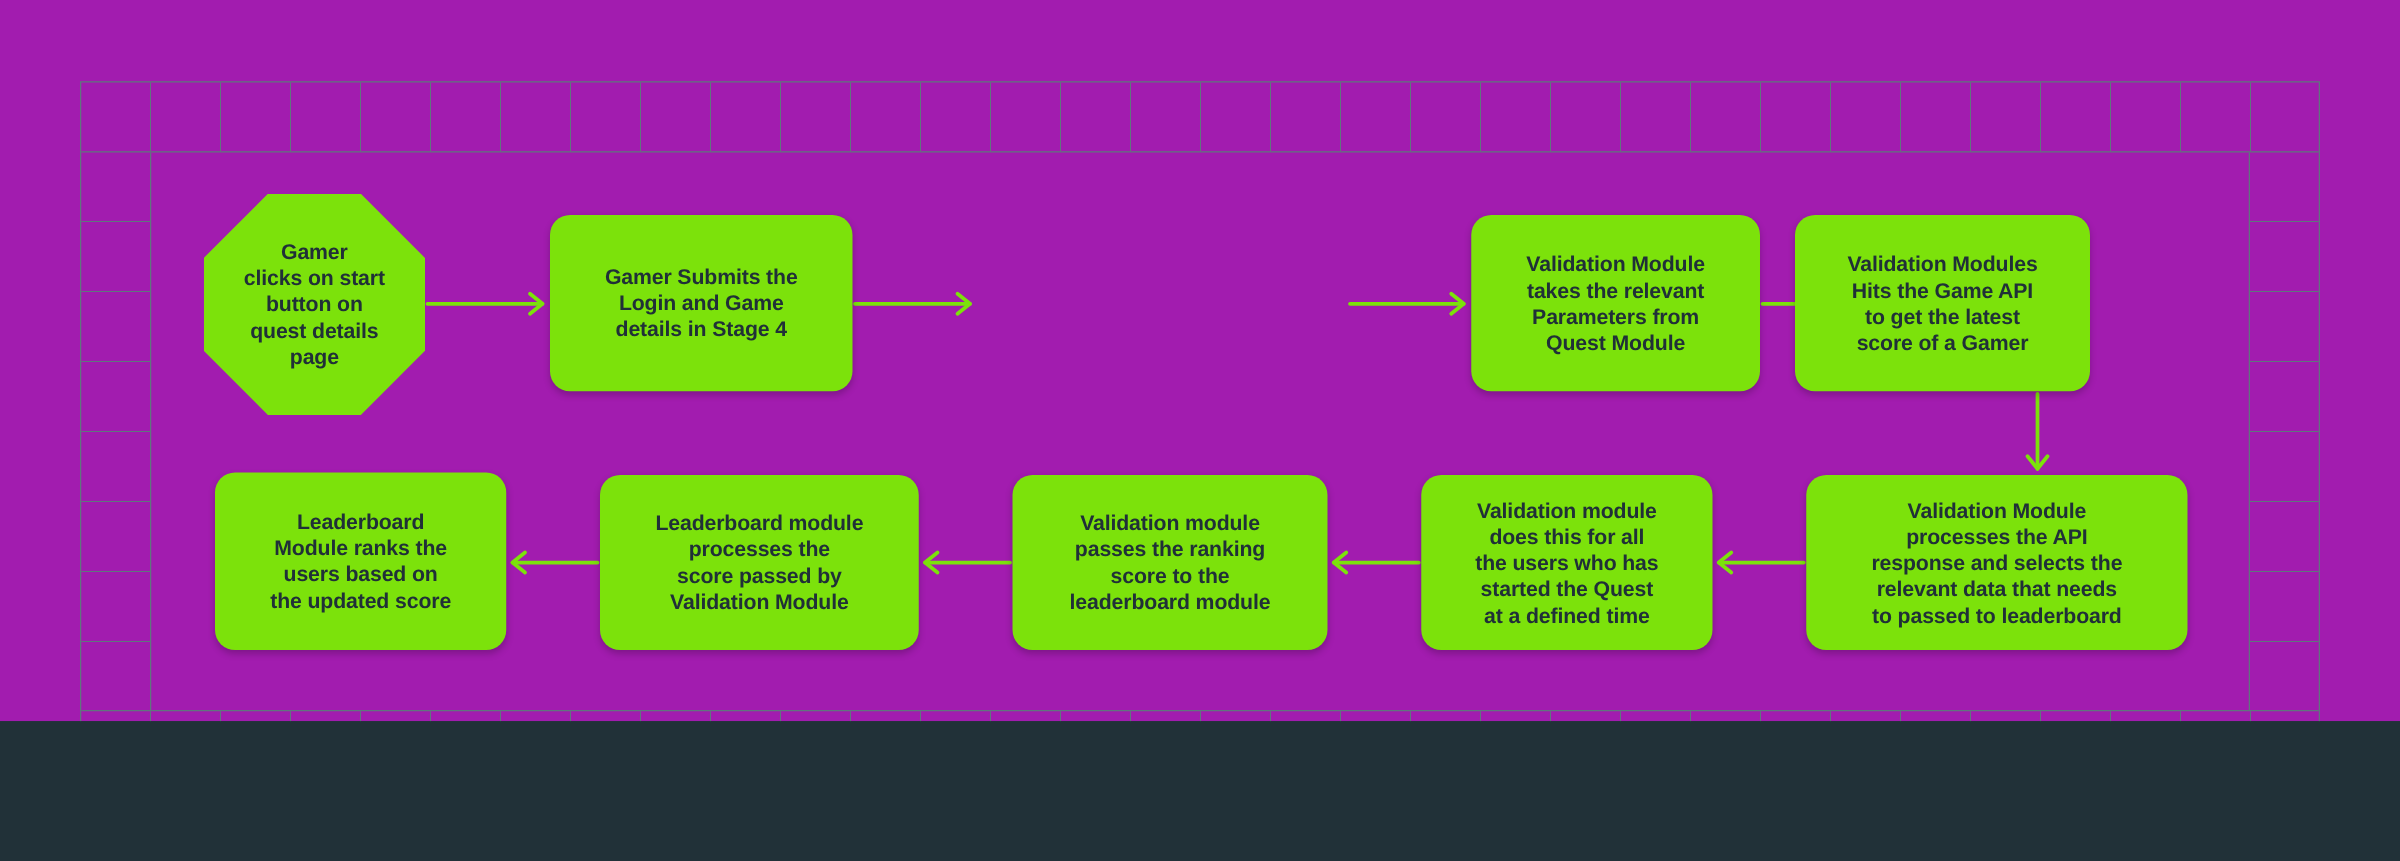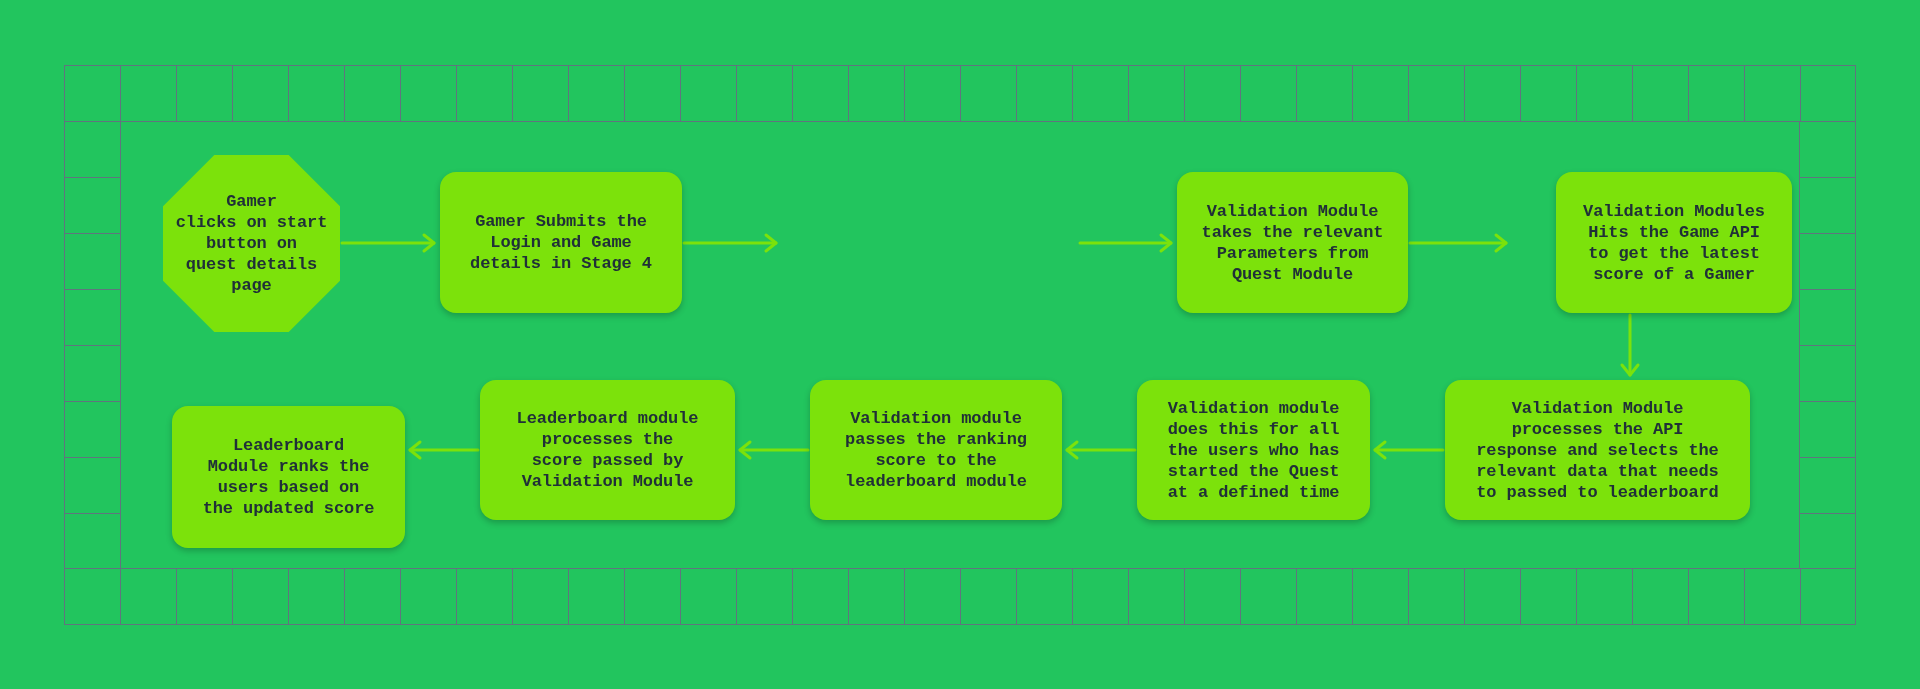--- a/index.html
+++ b/index.html
@@ -1,23 +1,23 @@
 <!DOCTYPE html>
 <html><head>
 <meta charset="utf-8">
 <style>
   * { box-sizing: border-box; margin: 0; padding: 0; }
   html, body { background: #213138; }
   .canvas {
     position: relative;
     width: 1920px;
-    height: 689px;
-    background: #22c55e;
+    height: 577px;
+    background: #a21caf;
     overflow: hidden;
-    font-family: Liberation Mono, monospace;
+    font-family: Liberation Sans, sans-serif;
   }
   
   .grid-frame {
     position: absolute;
     left: 64px; top: 65px;
     width: 1792px; height: 560px;
     border: 1px solid #60757e;
   }
   .band { position: absolute; }
   .band-top {
@@ -105,21 +105,21 @@
   <div class="node" style="left:440px; top:172px; width:242px; height:141px;">Gamer Submits the
 Login and Game
 details in Stage 4</div>
 
 
   <div class="node" style="left:1177px; top:172px; width:231px; height:141px;">Validation Module
 takes the relevant
 Parameters from
 Quest Module</div>
 
-  <div class="node" style="left:1556px; top:172px; width:236px; height:141px;">Validation Modules
+  <div class="node" style="left:1436px; top:172px; width:236px; height:141px;">Validation Modules
 Hits the Game API
 to get the latest
 score of a Gamer</div>
 
   <div class="node" style="left:1445px; top:380px; width:305px; height:140px;">Validation Module
 processes the API
 response and selects the
 relevant data that needs
 to passed to leaderboard</div>
 
@@ -132,18 +132,18 @@
   <div class="node" style="left:810px; top:380px; width:252px; height:140px;">Validation module
 passes the ranking
 score to the
 leaderboard module</div>
 
   <div class="node" style="left:480px; top:380px; width:255px; height:140px;">Leaderboard module
 processes the
 score passed by
 Validation Module</div>
 
-  <div class="node" style="left:172px; top:378px; width:233px; height:142px;margin-top:28px;">Leaderboard
+  <div class="node" style="left:172px; top:378px; width:233px; height:142px;">Leaderboard
 Module ranks the
 users based on
 the updated score</div>
 
 </div>
 
 </body></html>

